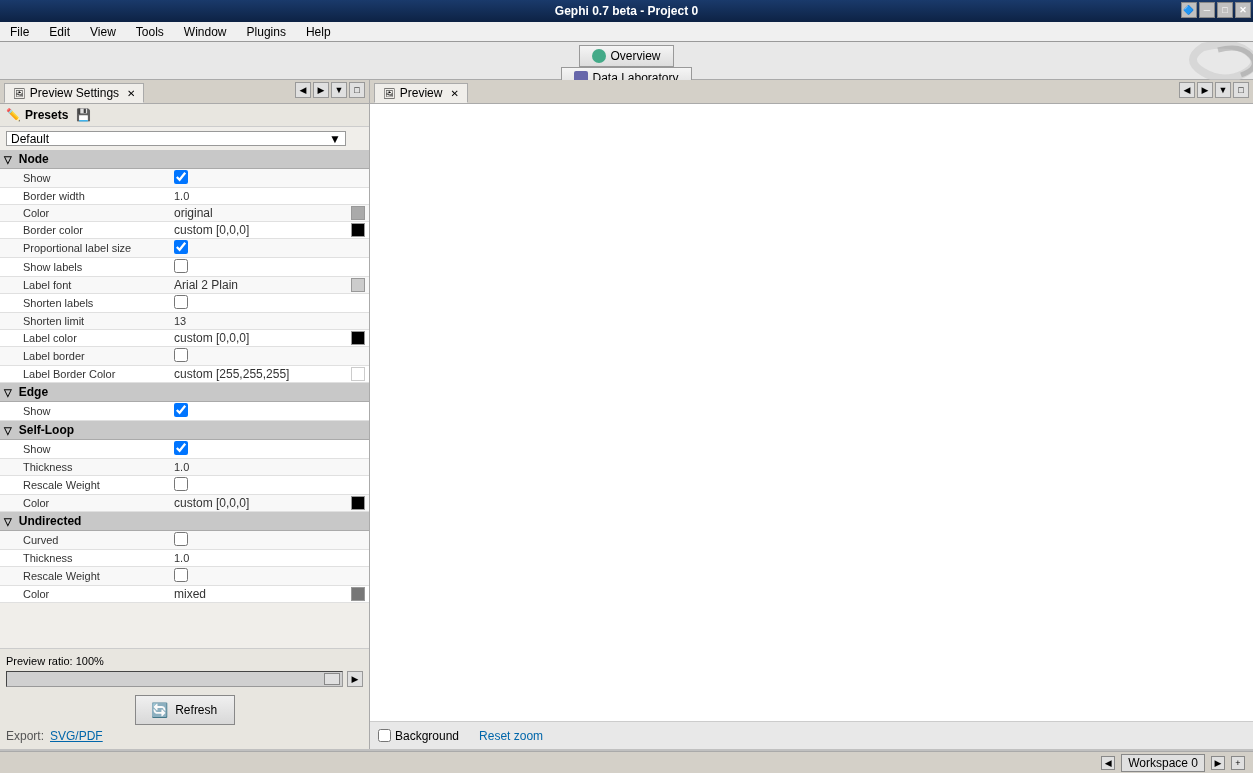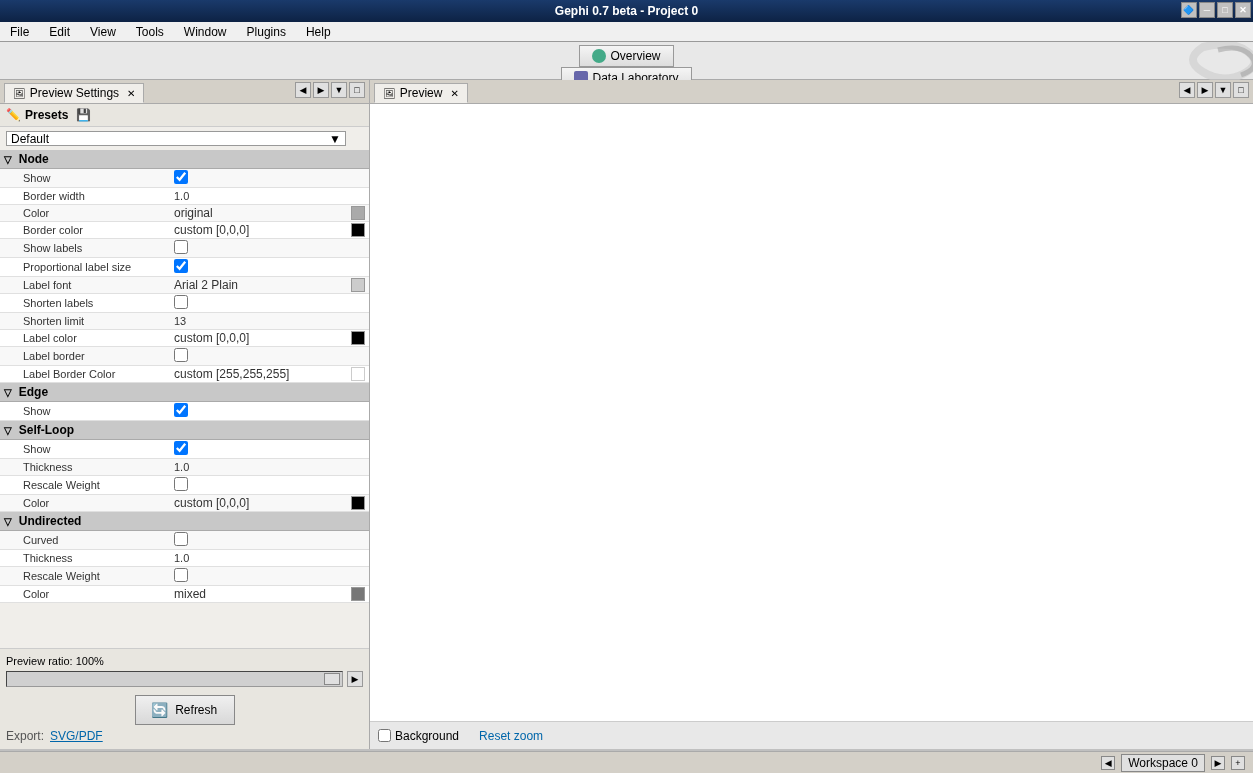--- a/index.html
+++ b/index.html
@@ -474,26 +474,26 @@
           <tr class="setting-row">
             <td class="setting-label">Border color</td>
             <td class="setting-value">
               <div class="color-swatch-btn">
                 <span class="color-text">custom [0,0,0]</span>
                 <div class="color-btn" style="background:#000;"></div>
               </div>
             </td>
           </tr>
           <tr class="setting-row">
+            <td class="setting-label">Proportional label size</td>
+            <td class="setting-value"><input type="checkbox" checked="" style=""></td>
+          </tr>
+          <tr class="setting-row">
             <td class="setting-label">Show labels</td>
             <td class="setting-value"><input type="checkbox" style=""></td>
-          </tr>
-          <tr class="setting-row">
-            <td class="setting-label">Proportional label size</td>
-            <td class="setting-value"><input type="checkbox" checked="" style=""></td>
           </tr>
           <tr class="setting-row">
             <td class="setting-label">Label font</td>
             <td class="setting-value">
               <div class="color-swatch-btn">
                 <span class="color-text">Arial 2 Plain</span>
                 <div class="color-btn" style="background:#ccc;"></div>
               </div>
             </td>
           </tr>

